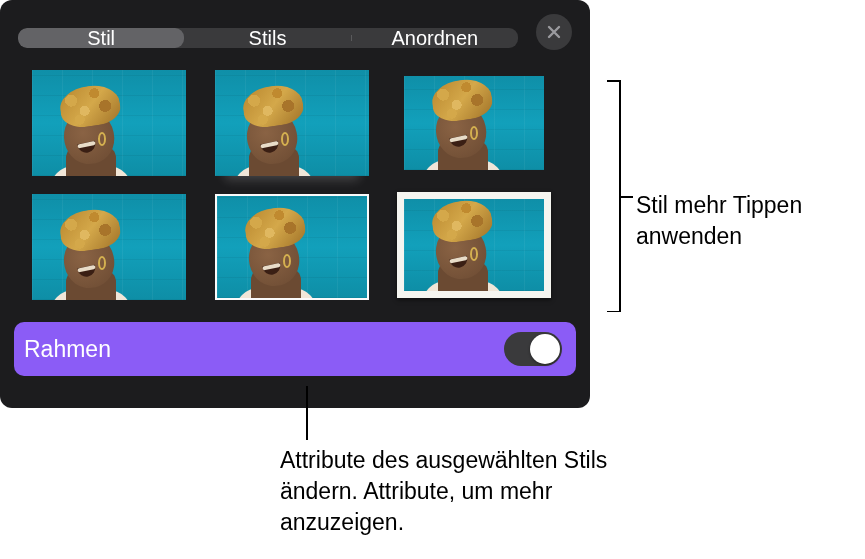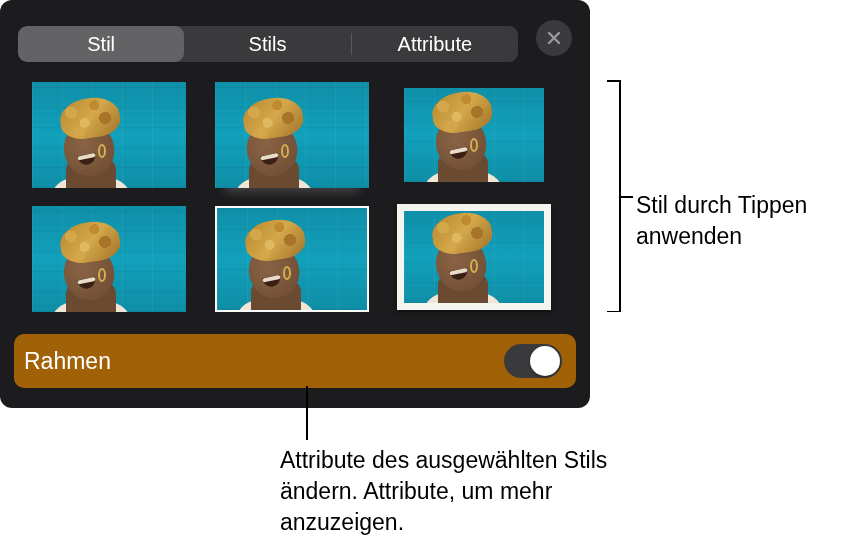--- a/index.html
+++ b/index.html
@@ -25,21 +25,21 @@
       align-items: center;
       padding: 14px 18px 10px 18px;
     }
     .segmented {
       display: flex;
       background: #3a3a3c;
       border-radius: 9px;
       overflow: hidden;
       flex: 1;
       margin-right: 18px;
-      height: 36px;
+      height: 20px;
       margin-top: 12px;
     }
     .segmented-item {
       flex: 1;
       display: flex;
       align-items: center;
       justify-content: center;
       font-size: 20px;
       color: #ffffff;
       cursor: pointer;
@@ -179,21 +179,21 @@
 
     
     .style-2 .thumb-img { box-shadow: 0 14px 10px -10px rgba(255,255,255,0.18); }
     .style-3 .thumb-img { width: 140px; height: 94px; margin: 6px auto; }
     .style-5 .thumb-img { border: 2px solid #fafafa; }
     .style-6 .thumb-img { border: 7px solid #f5f5f0; box-shadow: 0 2px 4px rgba(0,0,0,0.5); }
     .style-6 { transform: translateY(-2px); }
 
     .frame-row {
       margin: 14px 14px 0 14px;
-      background: #a16207;
+      background: #8b5cf6;
       border-radius: 10px;
       height: 54px;
       display: flex;
       align-items: center;
       padding: 0 14px 0 10px;
       justify-content: space-between;
       gap: 28px;
     }
     .frame-label {
       color: #ffffff;
@@ -264,21 +264,21 @@
   <div class="header">
     <div class="segmented">
       <div class="segmented-item active">
         <span>Stil</span>
       </div>
       <div class="segmented-item">
         <span>Stils</span>
       </div>
       <div class="segmented-divider"></div>
       <div class="segmented-item">
-        <span>Attribute</span>
+        <span>Anordnen</span>
       </div>
     </div>
     <div class="close-btn">
       <svg viewBox="0 0 16 16">
         <path d="M3 3 L13 13 M13 3 L3 13" stroke="#9a9a9e" stroke-width="2.4" stroke-linecap="round" fill="none"></path>
       </svg>
     </div>
   </div>
 
   <div class="styles-grid">
@@ -388,17 +388,17 @@
   </div>
 </div>
 
 <div class="bracket">
   <div class="bracket-top"></div>
   <div class="bracket-vert"></div>
   <div class="bracket-mid"></div>
   <div class="bracket-bottom"></div>
 </div>
 
-<div class="callout callout-1">Stil durch Tippen anwenden</div>
+<div class="callout callout-1">Stil mehr Tippen anwenden</div>
 
 <div class="leader"></div>
 
 <div class="callout callout-2">Attribute des ausgewählten Stils ändern. Attribute, um mehr anzuzeigen.</div>
 
 </body></html>

